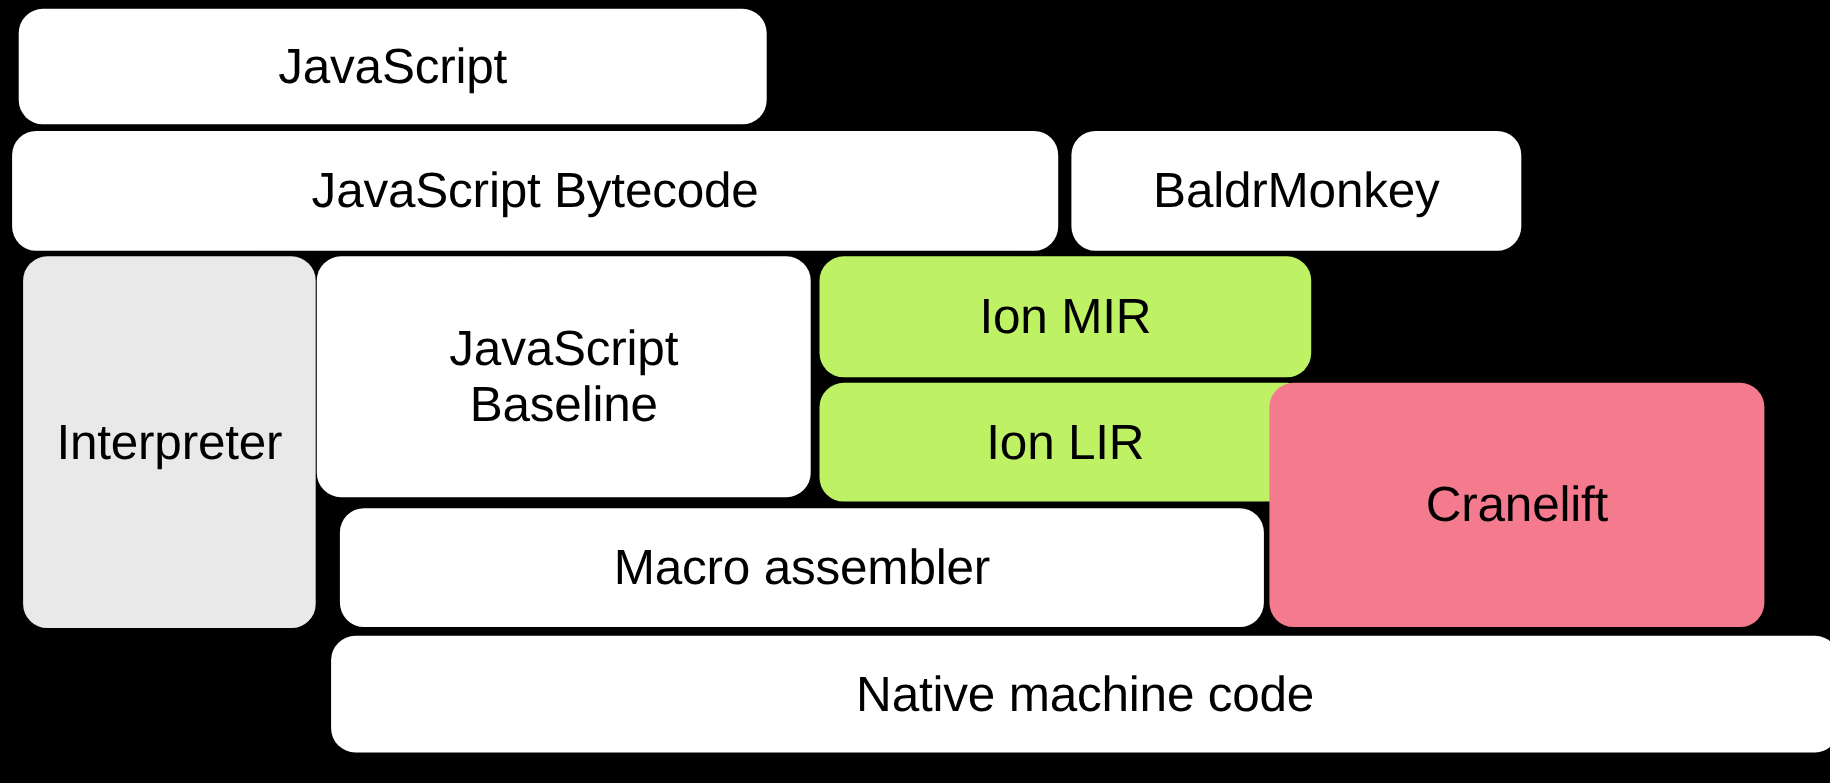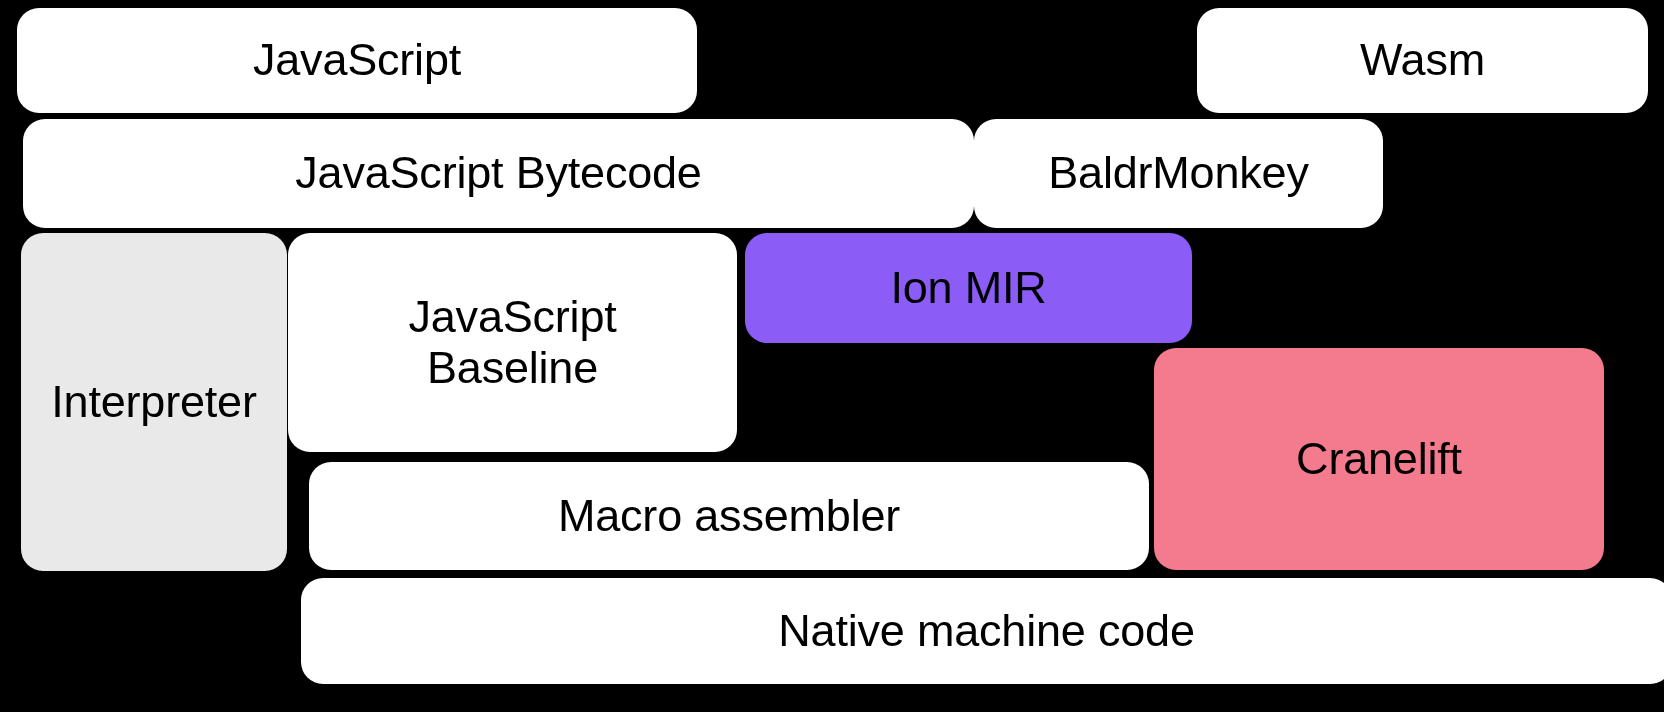--- a/index.html
+++ b/index.html
@@ -30,31 +30,31 @@
     font-weight: 400;
     line-height: 1.12;
     letter-spacing: -0.2px;
     border-radius: 22px;
     background: #ffffff;
     white-space: pre-line;
     user-select: none;
   }
   .node.white   { background: #ffffff; }
   .node.gray    { background: #e9e9e9; }
-  .node.green   { background: #8b5cf6; }
+  .node.green   { background: #bef264; }
   .node.pink    { background: #f47a8d; }
 </style>
 </head>
 <body>
 
 <div id="stage" style="background: rgb(0, 0, 0);">
     <div class="node white" style="left: 17px; top: 8px; width: 680px; height: 105px;">JavaScript</div>
-    <div class="node white" style="left: 1197px; top: 8px; width: 451px; height: 105px;">Wasm</div>
-    <div class="node white" style="left: 23px; top: 119px; width: 951px; height: 109px;">JavaScript Bytecode</div>
+    <div class="node white" style="left: 11px; top: 119px; width: 951px; height: 109px;">JavaScript Bytecode</div>
     <div class="node gray" style="left: 21px; top: 233px; width: 266px; height: 338px;">Interpreter</div>
     <div class="node white" style="left: 974px; top: 119px; width: 409px; height: 109px;">BaldrMonkey</div>
     <div class="node white" style="left: 288px; top: 233px; width: 449px; height: 219px;">JavaScript
 Baseline</div>
     <div class="node green" style="left: 745px; top: 233px; width: 447px; height: 110px;">Ion MIR</div>
+    <div class="node green" style="left: 745px; top: 348px; width: 447px; height: 108px;">Ion LIR</div>
     <div class="node pink" style="left: 1154px; top: 348px; width: 450px; height: 222px;">Cranelift</div>
     <div class="node white" style="left: 277px; top: 462px; width: 840px; height: 108px; margin-left: 32px;">Macro assembler</div>
     <div class="node white" style="left: 277px; top: 578px; width: 1371px; height: 106px; margin-left: 24px;">Native machine code</div>
   </div>
 
 </body></html>

